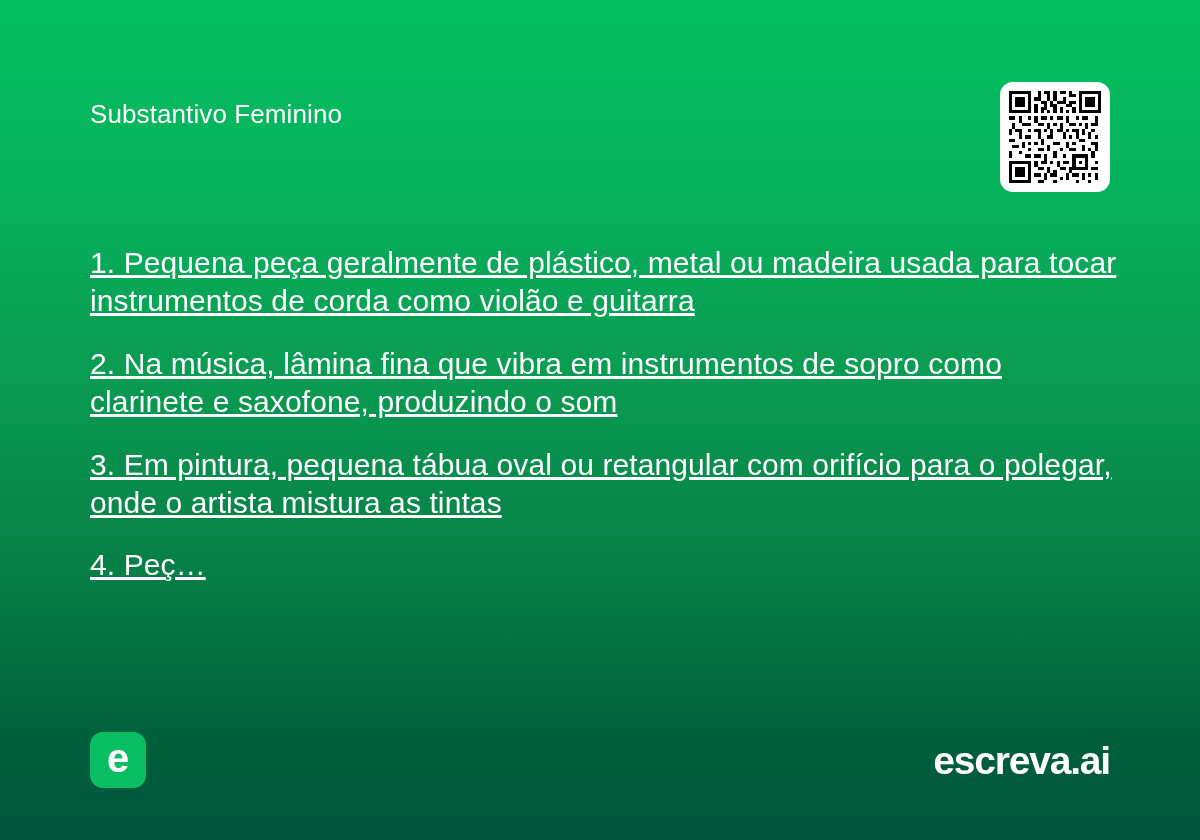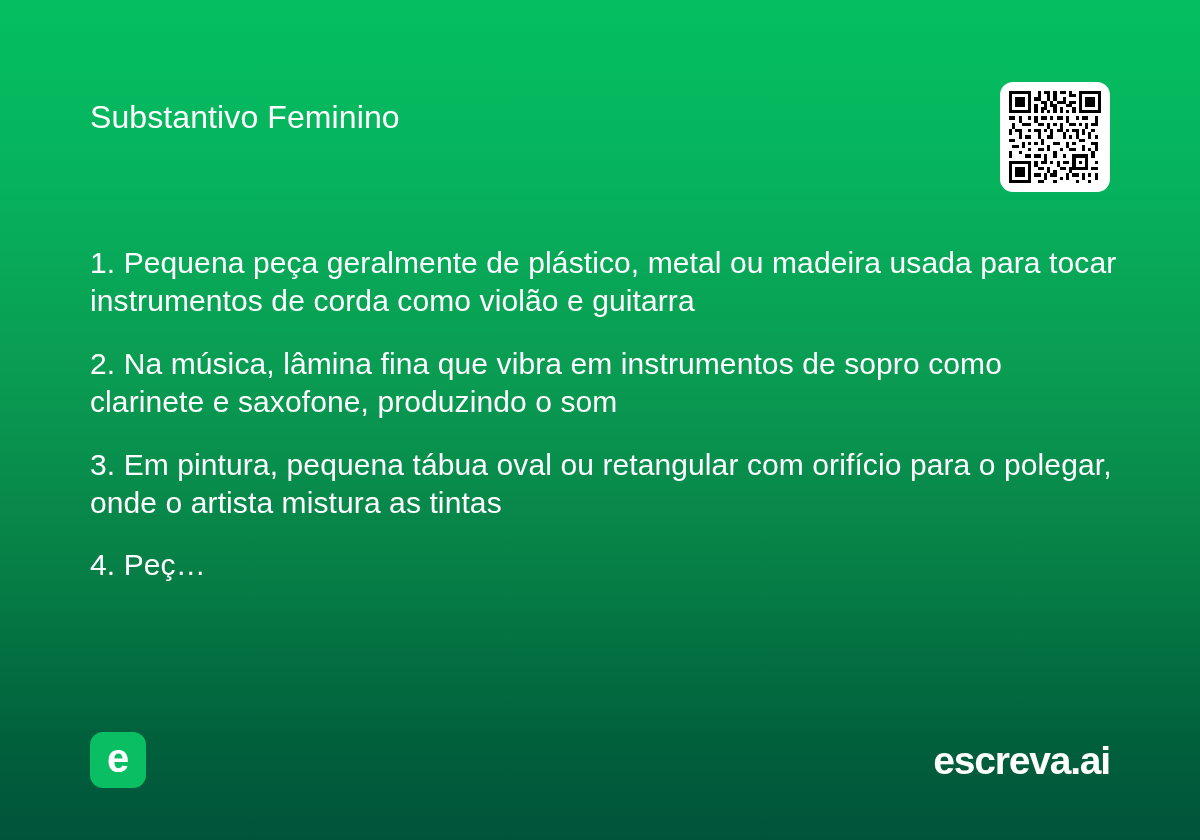--- a/index.html
+++ b/index.html
@@ -46,21 +46,21 @@
   .word-title {
     font-size:59px;
     font-weight:700;
     letter-spacing:-0.5px;
     line-height:1.0;
     color:#ffffff;
   }
 
   .word-class {
     margin-top:14px;
-    font-size:32px;
+    font-size:26px;
     font-weight:400;
     letter-spacing:0.1px;
     color:#ffffff;
     line-height:1.1;
   }
 
   
   .qr-wrap {
     width:110px;
     height:110px;
@@ -70,20 +70,21 @@
     flex:0 0 auto;
   }
   .qr-wrap svg { display:block; width:100%; height:100%; }
 
   
   .definitions {
     position:absolute;
     left:90px;
     right:82px;
     top:244px;
+    text-decoration:underline;
   }
 
   .definition {
     font-size:30px;
     line-height:1.28;
     font-weight:400;
     color:#ffffff;
     margin-bottom:24px;
     letter-spacing:0.1px;
   }

